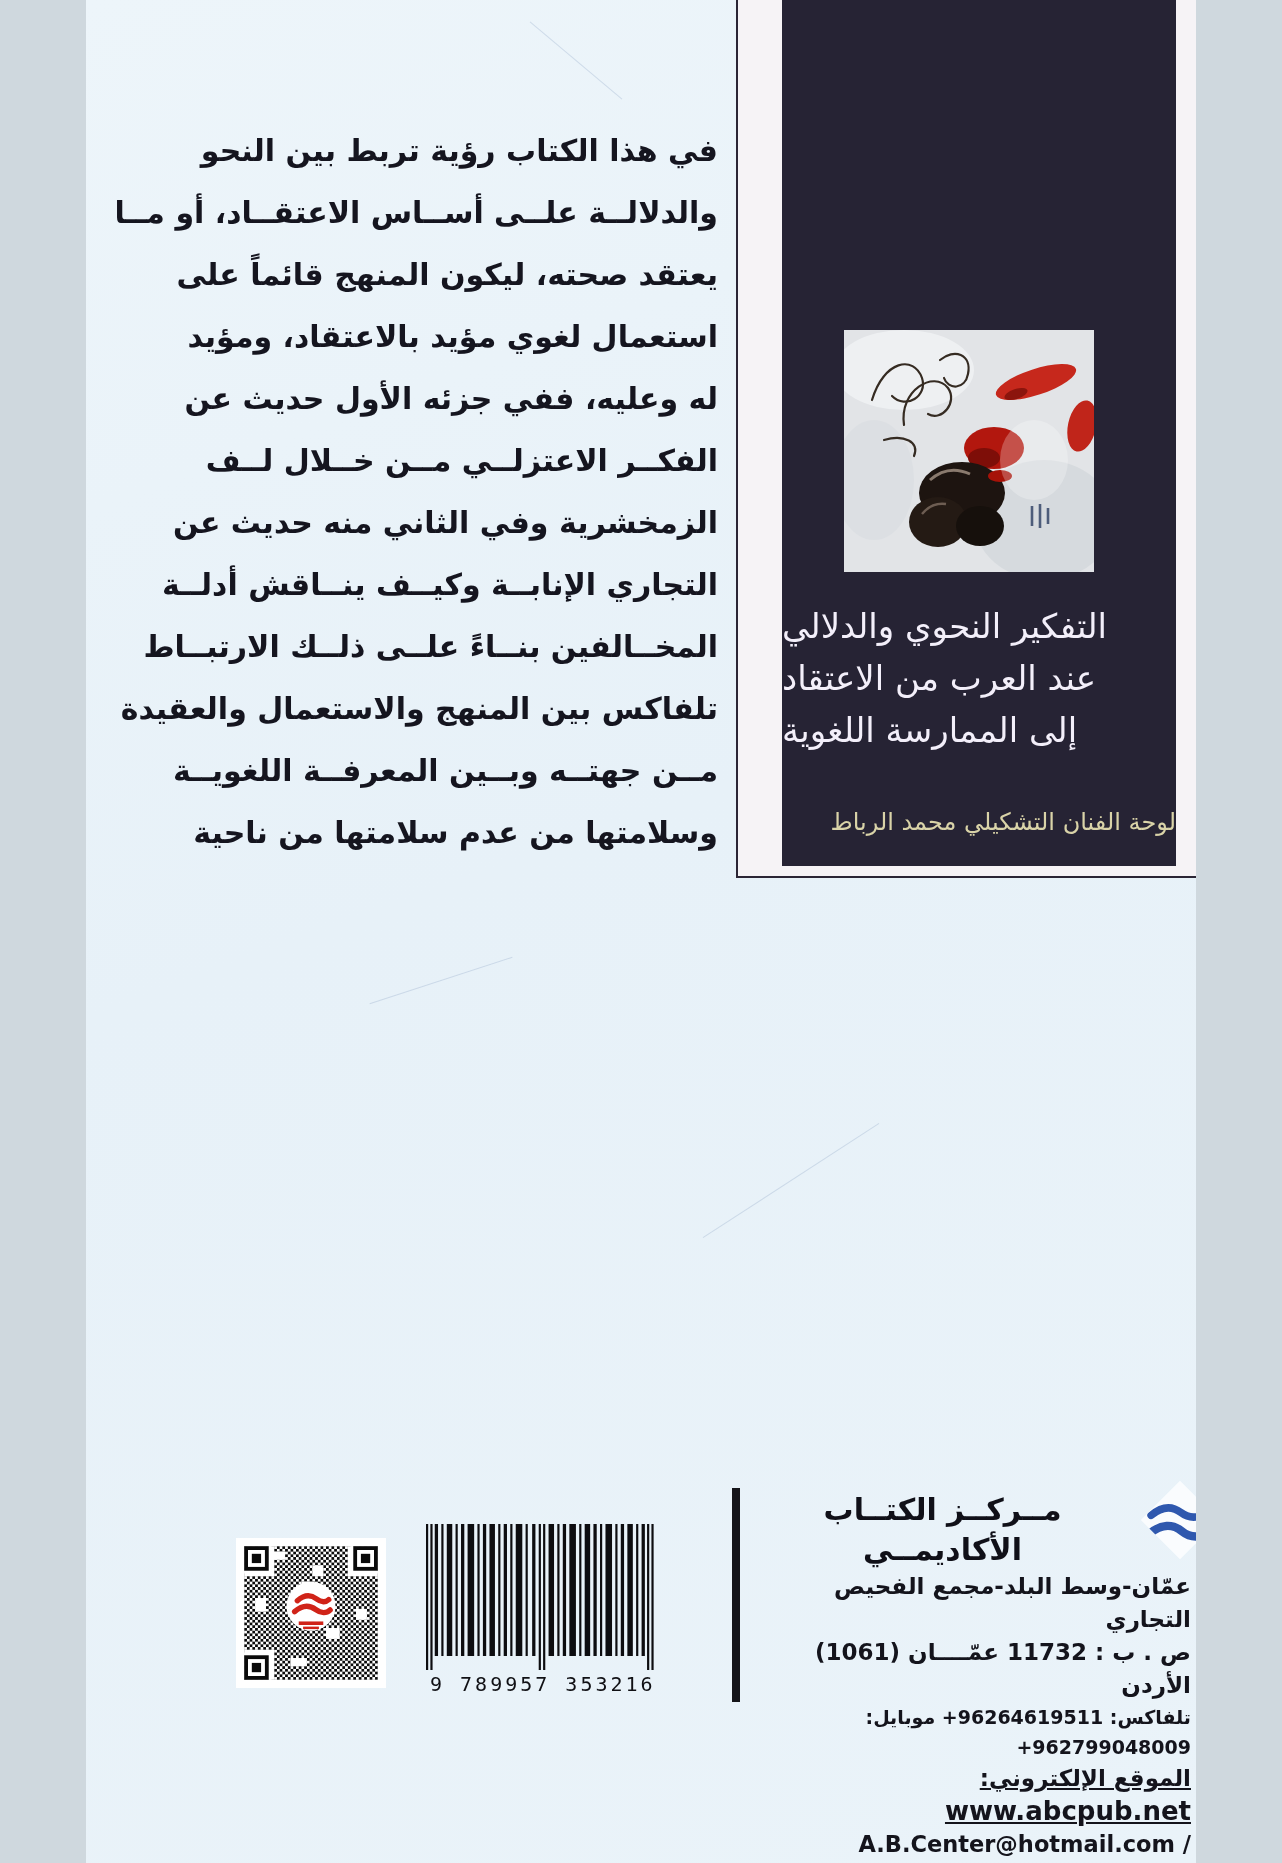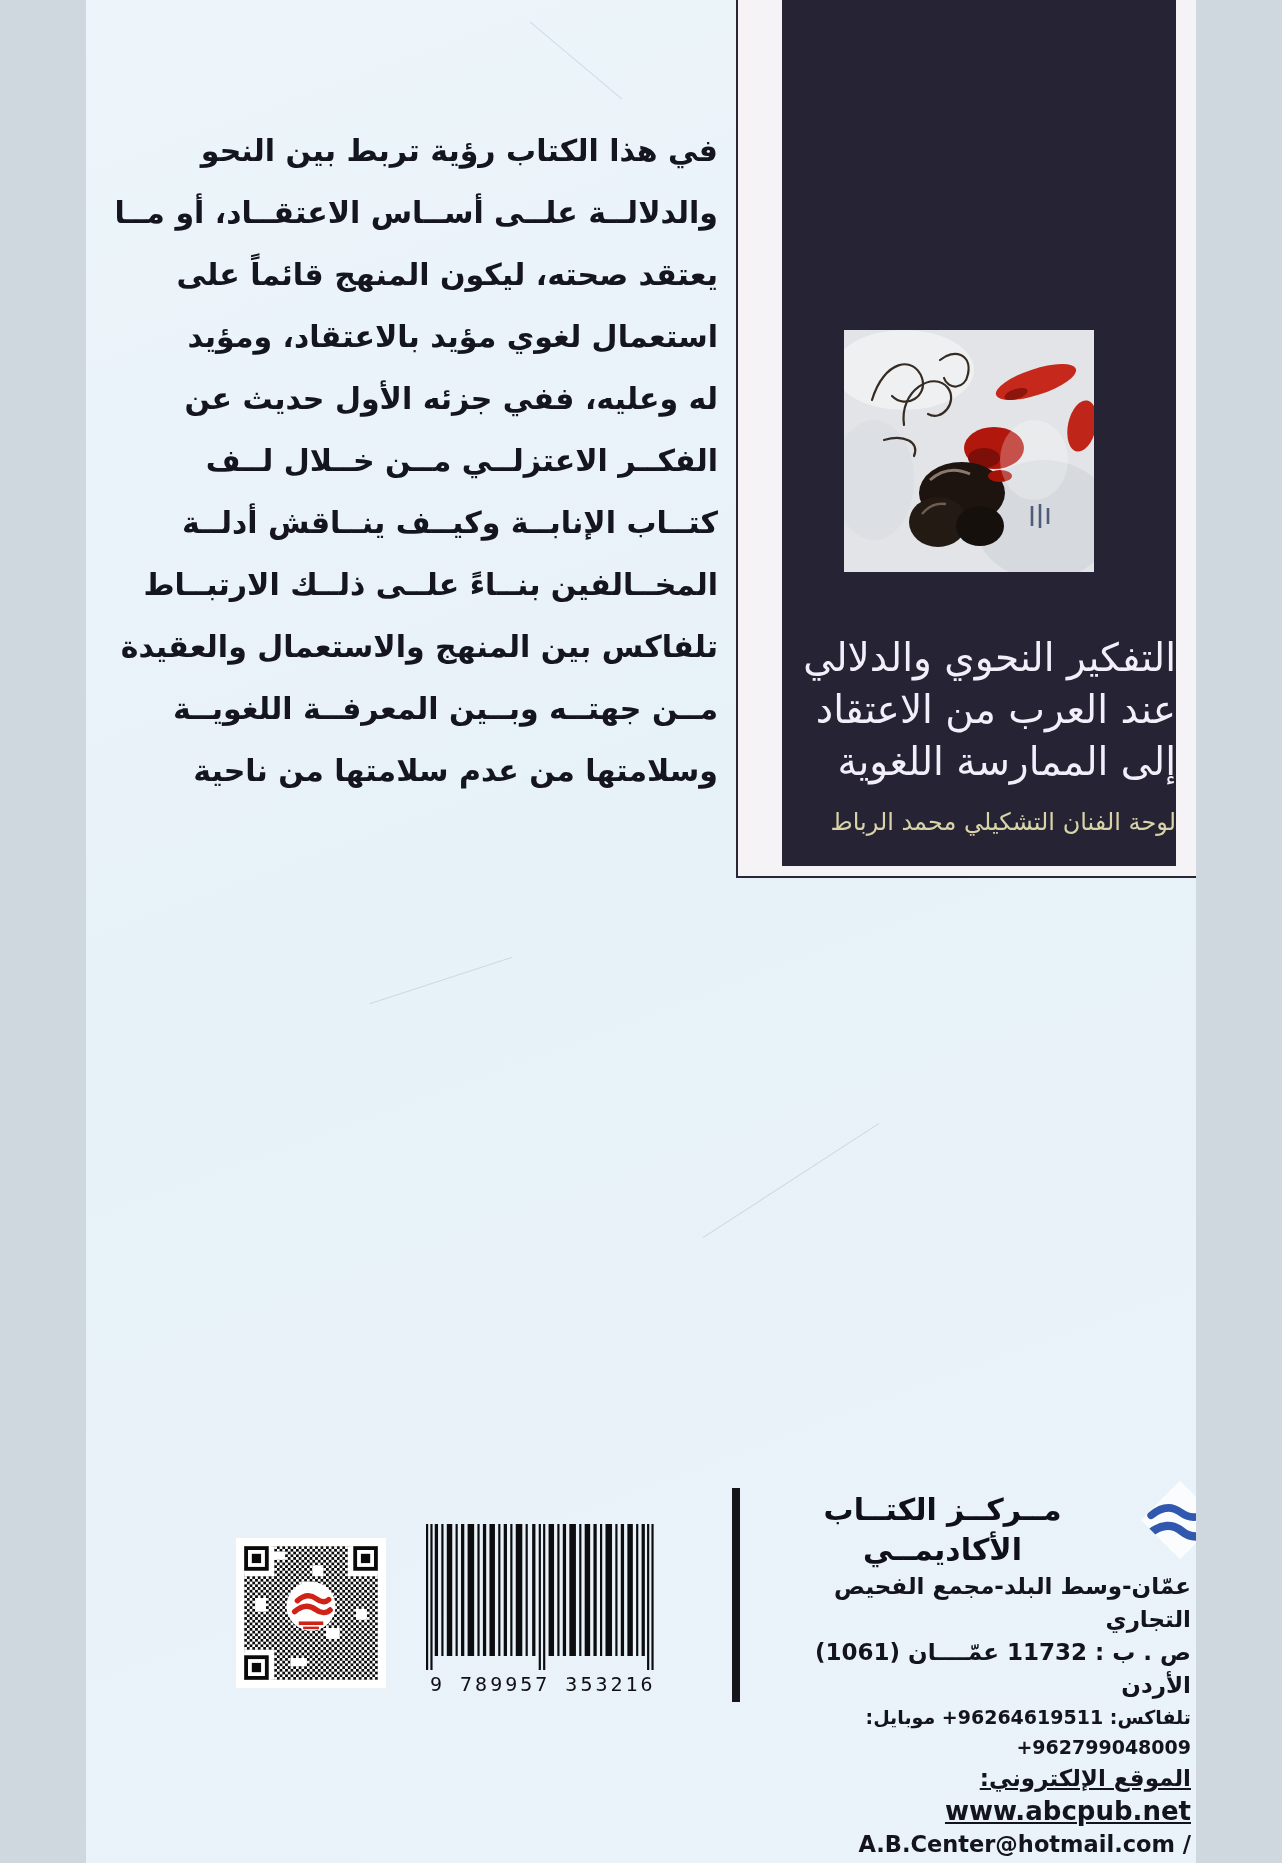--- a/index.html
+++ b/index.html
@@ -24,22 +24,22 @@
   .frame{
     position:absolute; left:650px; top:-18px; width:488px; height:896px;
     background:#f6f3f6; border:2px solid #2b2535; box-sizing:border-box;
   }
   .panel{
     position:absolute; left:696px; top:-18px; width:394px; height:884px;
     background:#262334;
   }
   .art{position:absolute; left:758px; top:330px; width:250px; height:242px;}
   .ttl{
-    position:absolute; left:696px; top:632px; width:394px;
-    direction:rtl; text-align:right; color:#f3effa; font-size:39px; line-height:52px;
+    position:absolute; left:696px; top:600px; width:394px;
+    direction:rtl; text-align:left; color:#f3effa; font-size:34px; line-height:52px;
   }
   .cap{
     position:absolute; left:696px; top:808px; width:394px;
     direction:rtl; color:#d9d3a8; font-size:24px;
   }
   
   .rule{position:absolute; left:646px; top:1488px; width:8px; height:214px; background:#15151a;}
   .pub{
     position:absolute; left:662px; top:1490px; width:443px;
     direction:rtl; text-align:right; color:#14141c;
@@ -70,21 +70,22 @@
   <div class="scratch" style="left:280px;top:980px;width:150px;transform:rotate(-18deg);"></div>
   <div class="scratch" style="left:430px;top:60px;width:120px;transform:rotate(40deg);"></div>
 
   <div class="syn" dir="rtl">
     <div class="syn-line">في هذا الكتاب رؤية تربط بين النحو</div>
     <div class="syn-line">والدلالــة علــى أســاس الاعتقــاد، أو مــا</div>
     <div class="syn-line">يعتقد صحته، ليكون المنهج قائماً على</div>
     <div class="syn-line">استعمال لغوي مؤيد بالاعتقاد، ومؤيد</div>
     <div class="syn-line">له وعليه، ففي جزئه الأول حديث عن</div>
     <div class="syn-line">الفكــر الاعتزلــي مــن خــلال لــف</div>
-    <div class="syn-line">كتــاب الإنابــة وكيــف ينــاقش أدلــة</div>
+    <div class="syn-line">الزمخشرية وفي الثاني منه حديث عن</div>
+    <div class="syn-line">التجاري الإنابــة وكيــف ينــاقش أدلــة</div>
     <div class="syn-line">المخــالفين بنــاءً علــى ذلــك الارتبــاط</div>
     <div class="syn-line">تلفاكس بين المنهج والاستعمال والعقيدة</div>
     <div class="syn-line">مــن جهتــه وبــين المعرفــة اللغويــة</div>
     <div class="syn-line">وسلامتها من عدم سلامتها من ناحية</div>
   </div>
 
   <div class="frame"></div>
   <div class="panel"></div>
 
   <svg class="art" viewBox="0 0 250 242" preserveAspectRatio="none">

